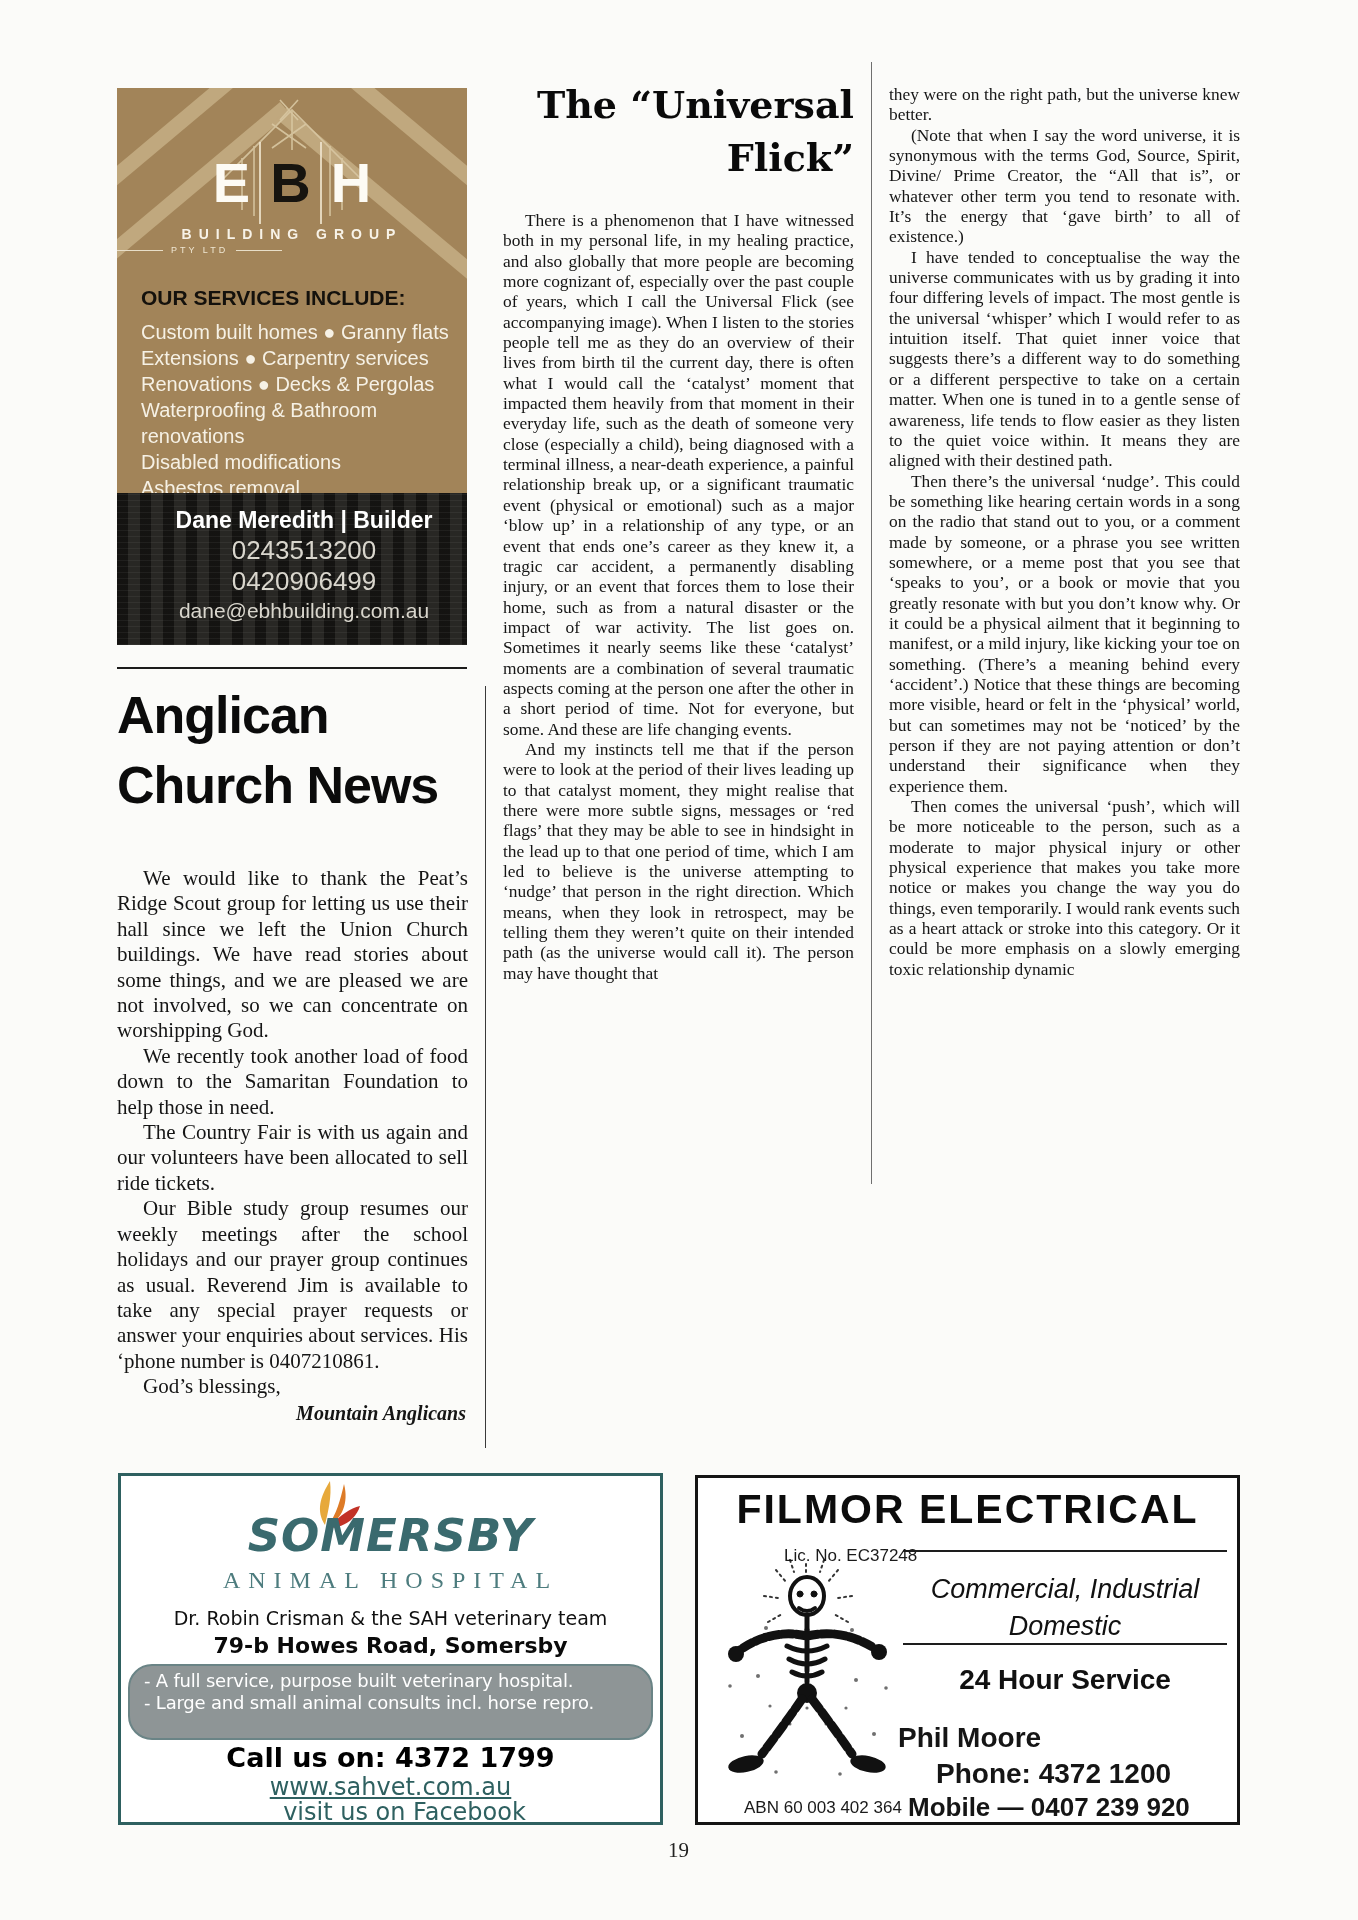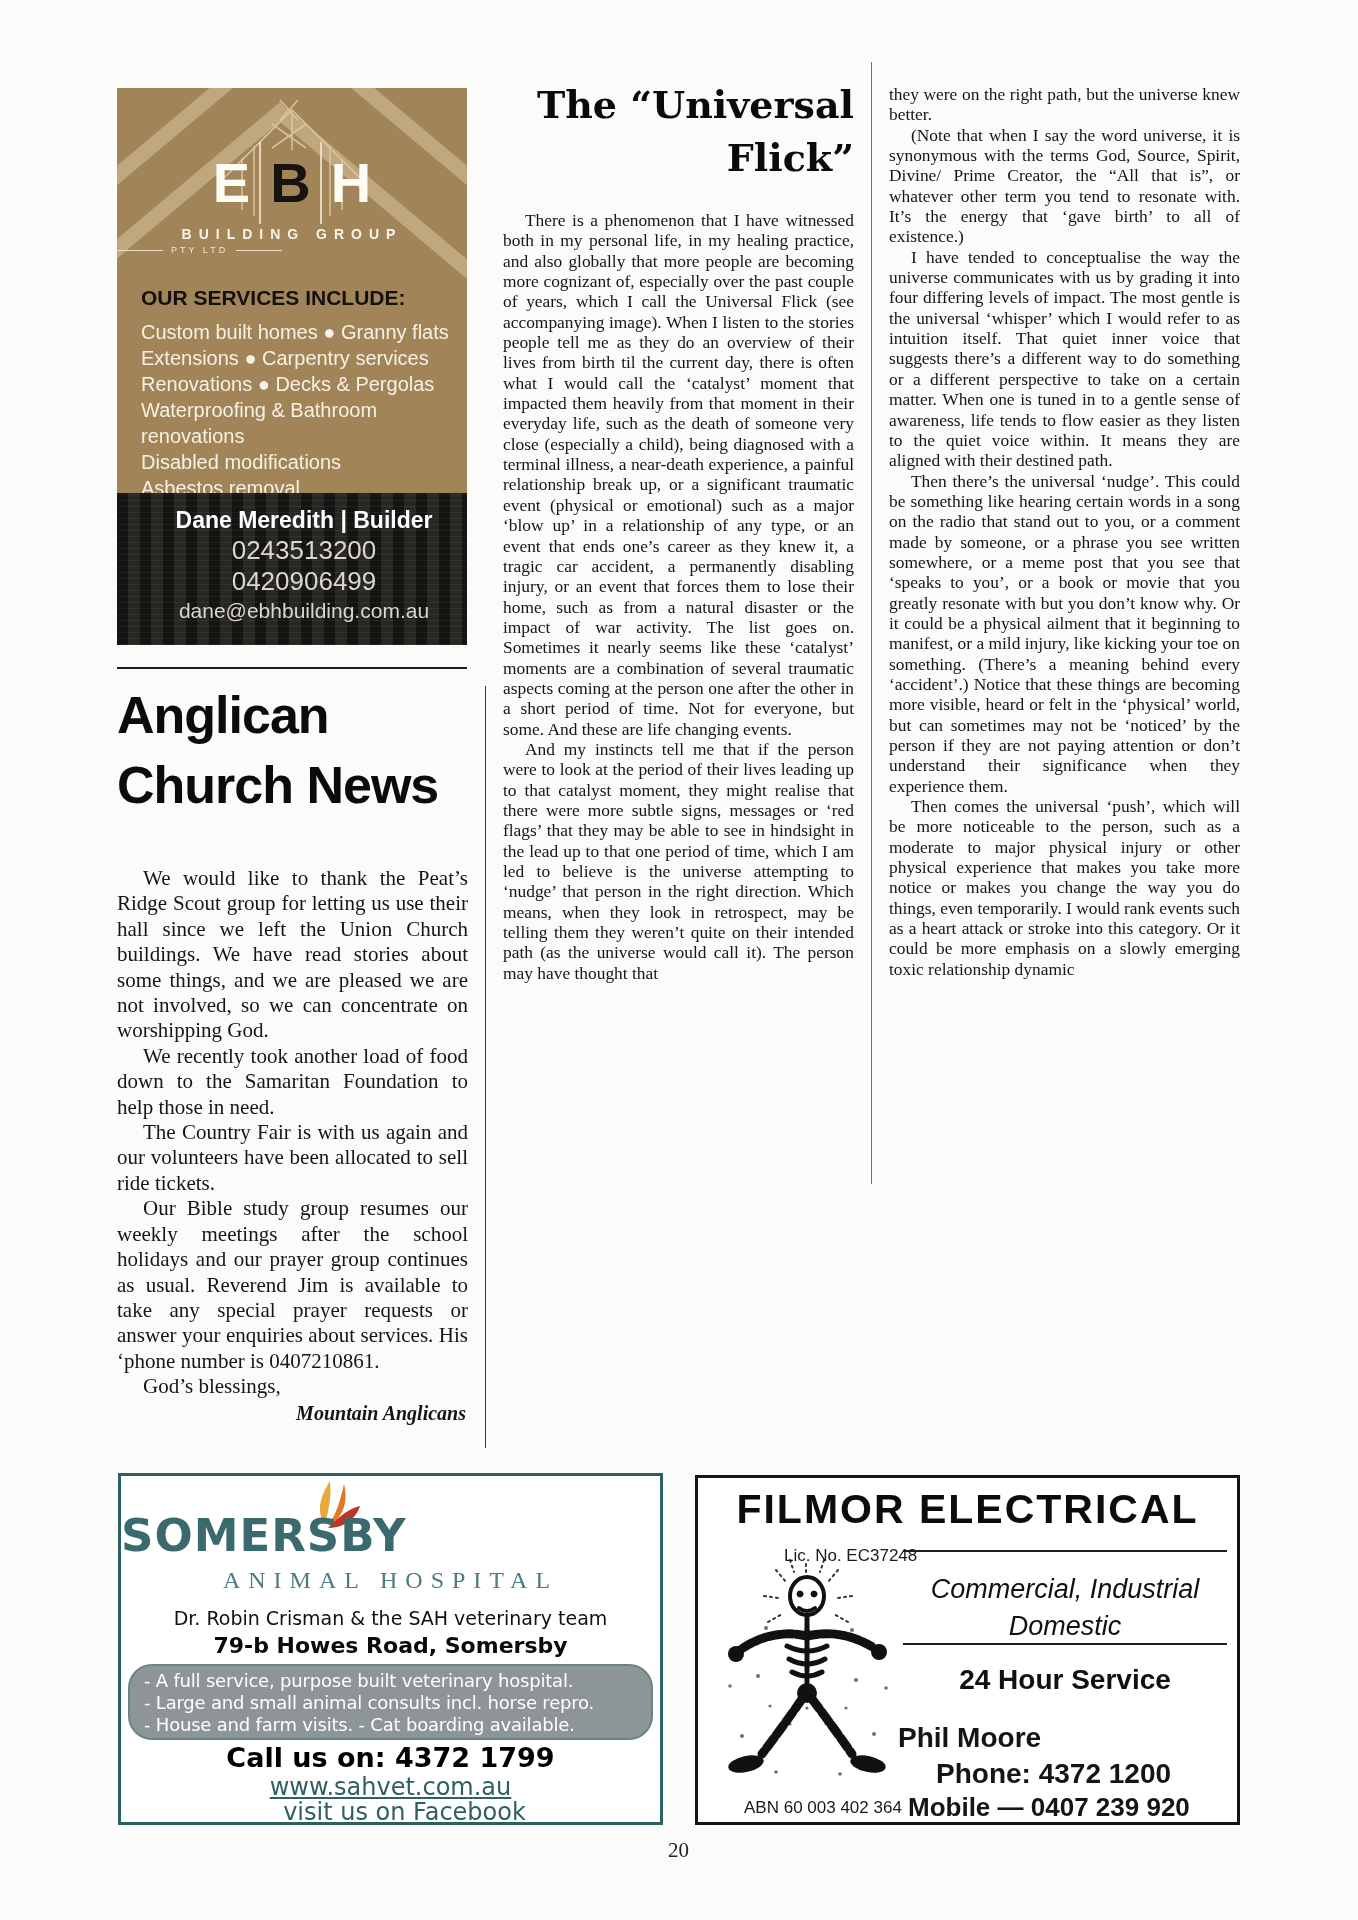--- a/index.html
+++ b/index.html
@@ -63,22 +63,22 @@
     font-family:"DejaVu Serif", serif; font-weight:bold; font-size:38px; line-height:53px; color:#0a0a0a; }
   #col-mid   { left:503px; top:210px; width:351px; font-size:17.4px; line-height:20.35px; }
   #col-right { left:889px; top:84px;  width:351px; font-size:17.4px; line-height:20.35px; }
   #col-mid p, #col-right p { text-indent:22px; }
   #col-right p.noindent { text-indent:0; }
 
   
   #somersby { left:118px; top:1473px; width:545px; height:352px; background:#ffffff;
     border:3px solid #2e6060; box-sizing:border-box; }
   .som-flame { position:absolute; left:183px; top:3px; }
-  .som-name { position:absolute; left:0; right:0; top:33px; text-align:left;
-    font-family:"DejaVu Sans", sans-serif; font-weight:bold; font-size:45px; color:#3a6a6e; letter-spacing:1px; }
+  .som-name { position:absolute; left:0; right:0; top:33px; text-align:center;
+    font-family:"DejaVu Sans", sans-serif; font-weight:bold; font-size:45px; color:#3a6a6e; letter-spacing:1px;font-style:italic; }
   .som-sub { position:absolute; left:0; right:0; top:91px; text-align:center;
     font-family:"Liberation Serif", serif; font-size:24px; color:#4d7c7e; letter-spacing:8px; }
   .som-team { position:absolute; left:0; right:0; top:131px; text-align:center;
     font-family:"DejaVu Sans", sans-serif; font-size:19px; color:#101010; }
   .som-addr { position:absolute; left:0; right:0; top:157px; text-align:center;
     font-family:"DejaVu Sans", sans-serif; font-weight:bold; font-size:22px; color:#0a0a0a; }
   .som-grey { position:absolute; left:7px; right:7px; top:188px; height:76px;
     background:#8e9596; border:2px solid #6a8486; border-radius:24px; box-sizing:border-box;
     padding:4px 0 0 14px; }
   .som-feat { font-family:"DejaVu Sans", sans-serif; font-size:18px; letter-spacing:-0.2px;
@@ -209,21 +209,20 @@
     <path d="M40 5 C36 22 33 34 24 47 C38 40 45 24 40 5 Z" fill="#dd7b27"></path>
     <path d="M56 27 C46 29 34 38 24 49 C40 49 52 40 56 27 Z" fill="#c23227"></path>
   </svg>
   <div class="som-name">SOMERSBY</div>
   <div class="som-sub">ANIMAL HOSPITAL</div>
   <div class="som-team">Dr. Robin Crisman &amp; the SAH veterinary team</div>
   <div class="som-addr">79-b Howes Road, Somersby</div>
   <div class="som-grey">
     <div class="som-feat">- A full service, purpose built veterinary hospital.</div>
     <div class="som-feat">- Large and small animal consults incl. horse repro.</div>
-    <div class="som-feat">- House and farm visits.    - Cat boarding available.</div>
   </div>
   <div class="som-call">Call us on: 4372 1799</div>
   <div class="som-web">www.sahvet.com.au</div>
   <div class="som-fb">visit us on Facebook</div>
 </div>
 
 <div class="abs" id="filmor">
   <div class="fil-title">FILMOR ELECTRICAL</div>
   <div class="fil-lic">Lic. No. EC37248</div>
   <div class="fil-line fil-l1"></div>
@@ -290,13 +289,13 @@
           <circle cx="24" cy="130" r="1.8"></circle>
         <circle cx="180" cy="132" r="1.8"></circle>
           <circle cx="70" cy="216" r="1.8"></circle>
           <circle cx="134" cy="218" r="1.8"></circle>
       </g>
     </g>
   </svg>
   <div class="fil-abn">ABN 60 003 402 364</div>
 </div>
 
-<div class="abs page-num">20</div>
+<div class="abs page-num">19</div>
 
 </body></html>

